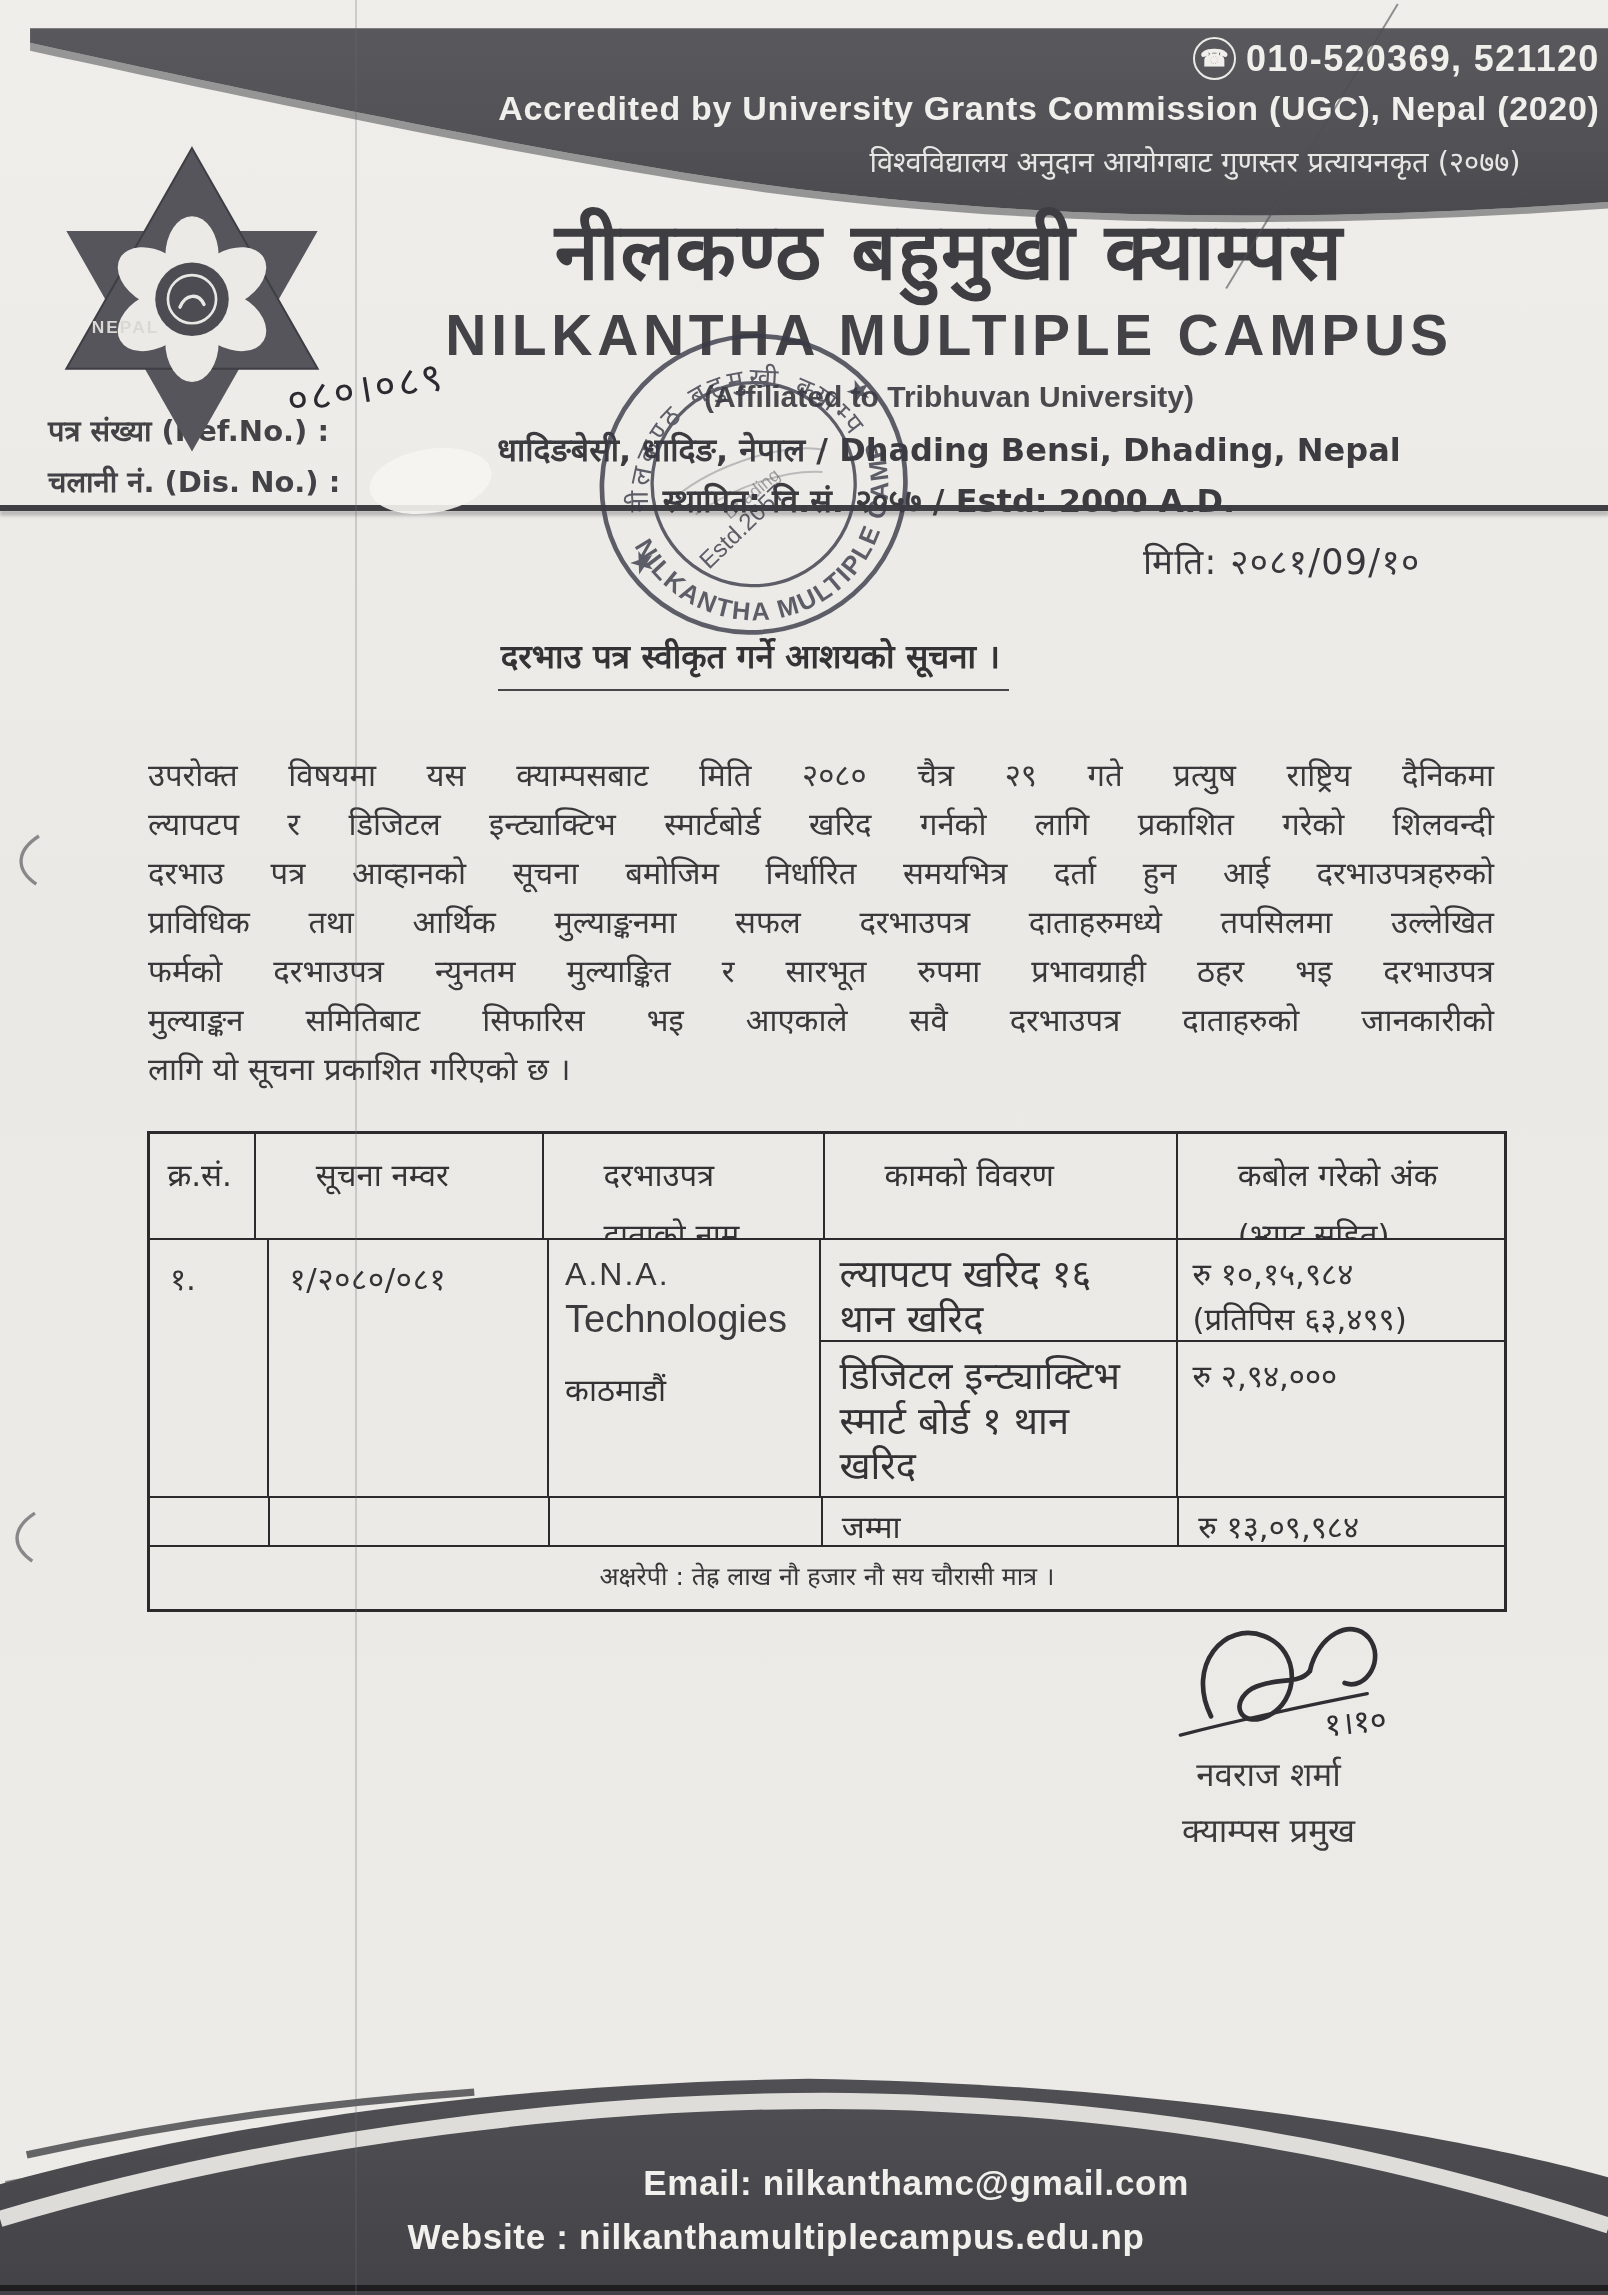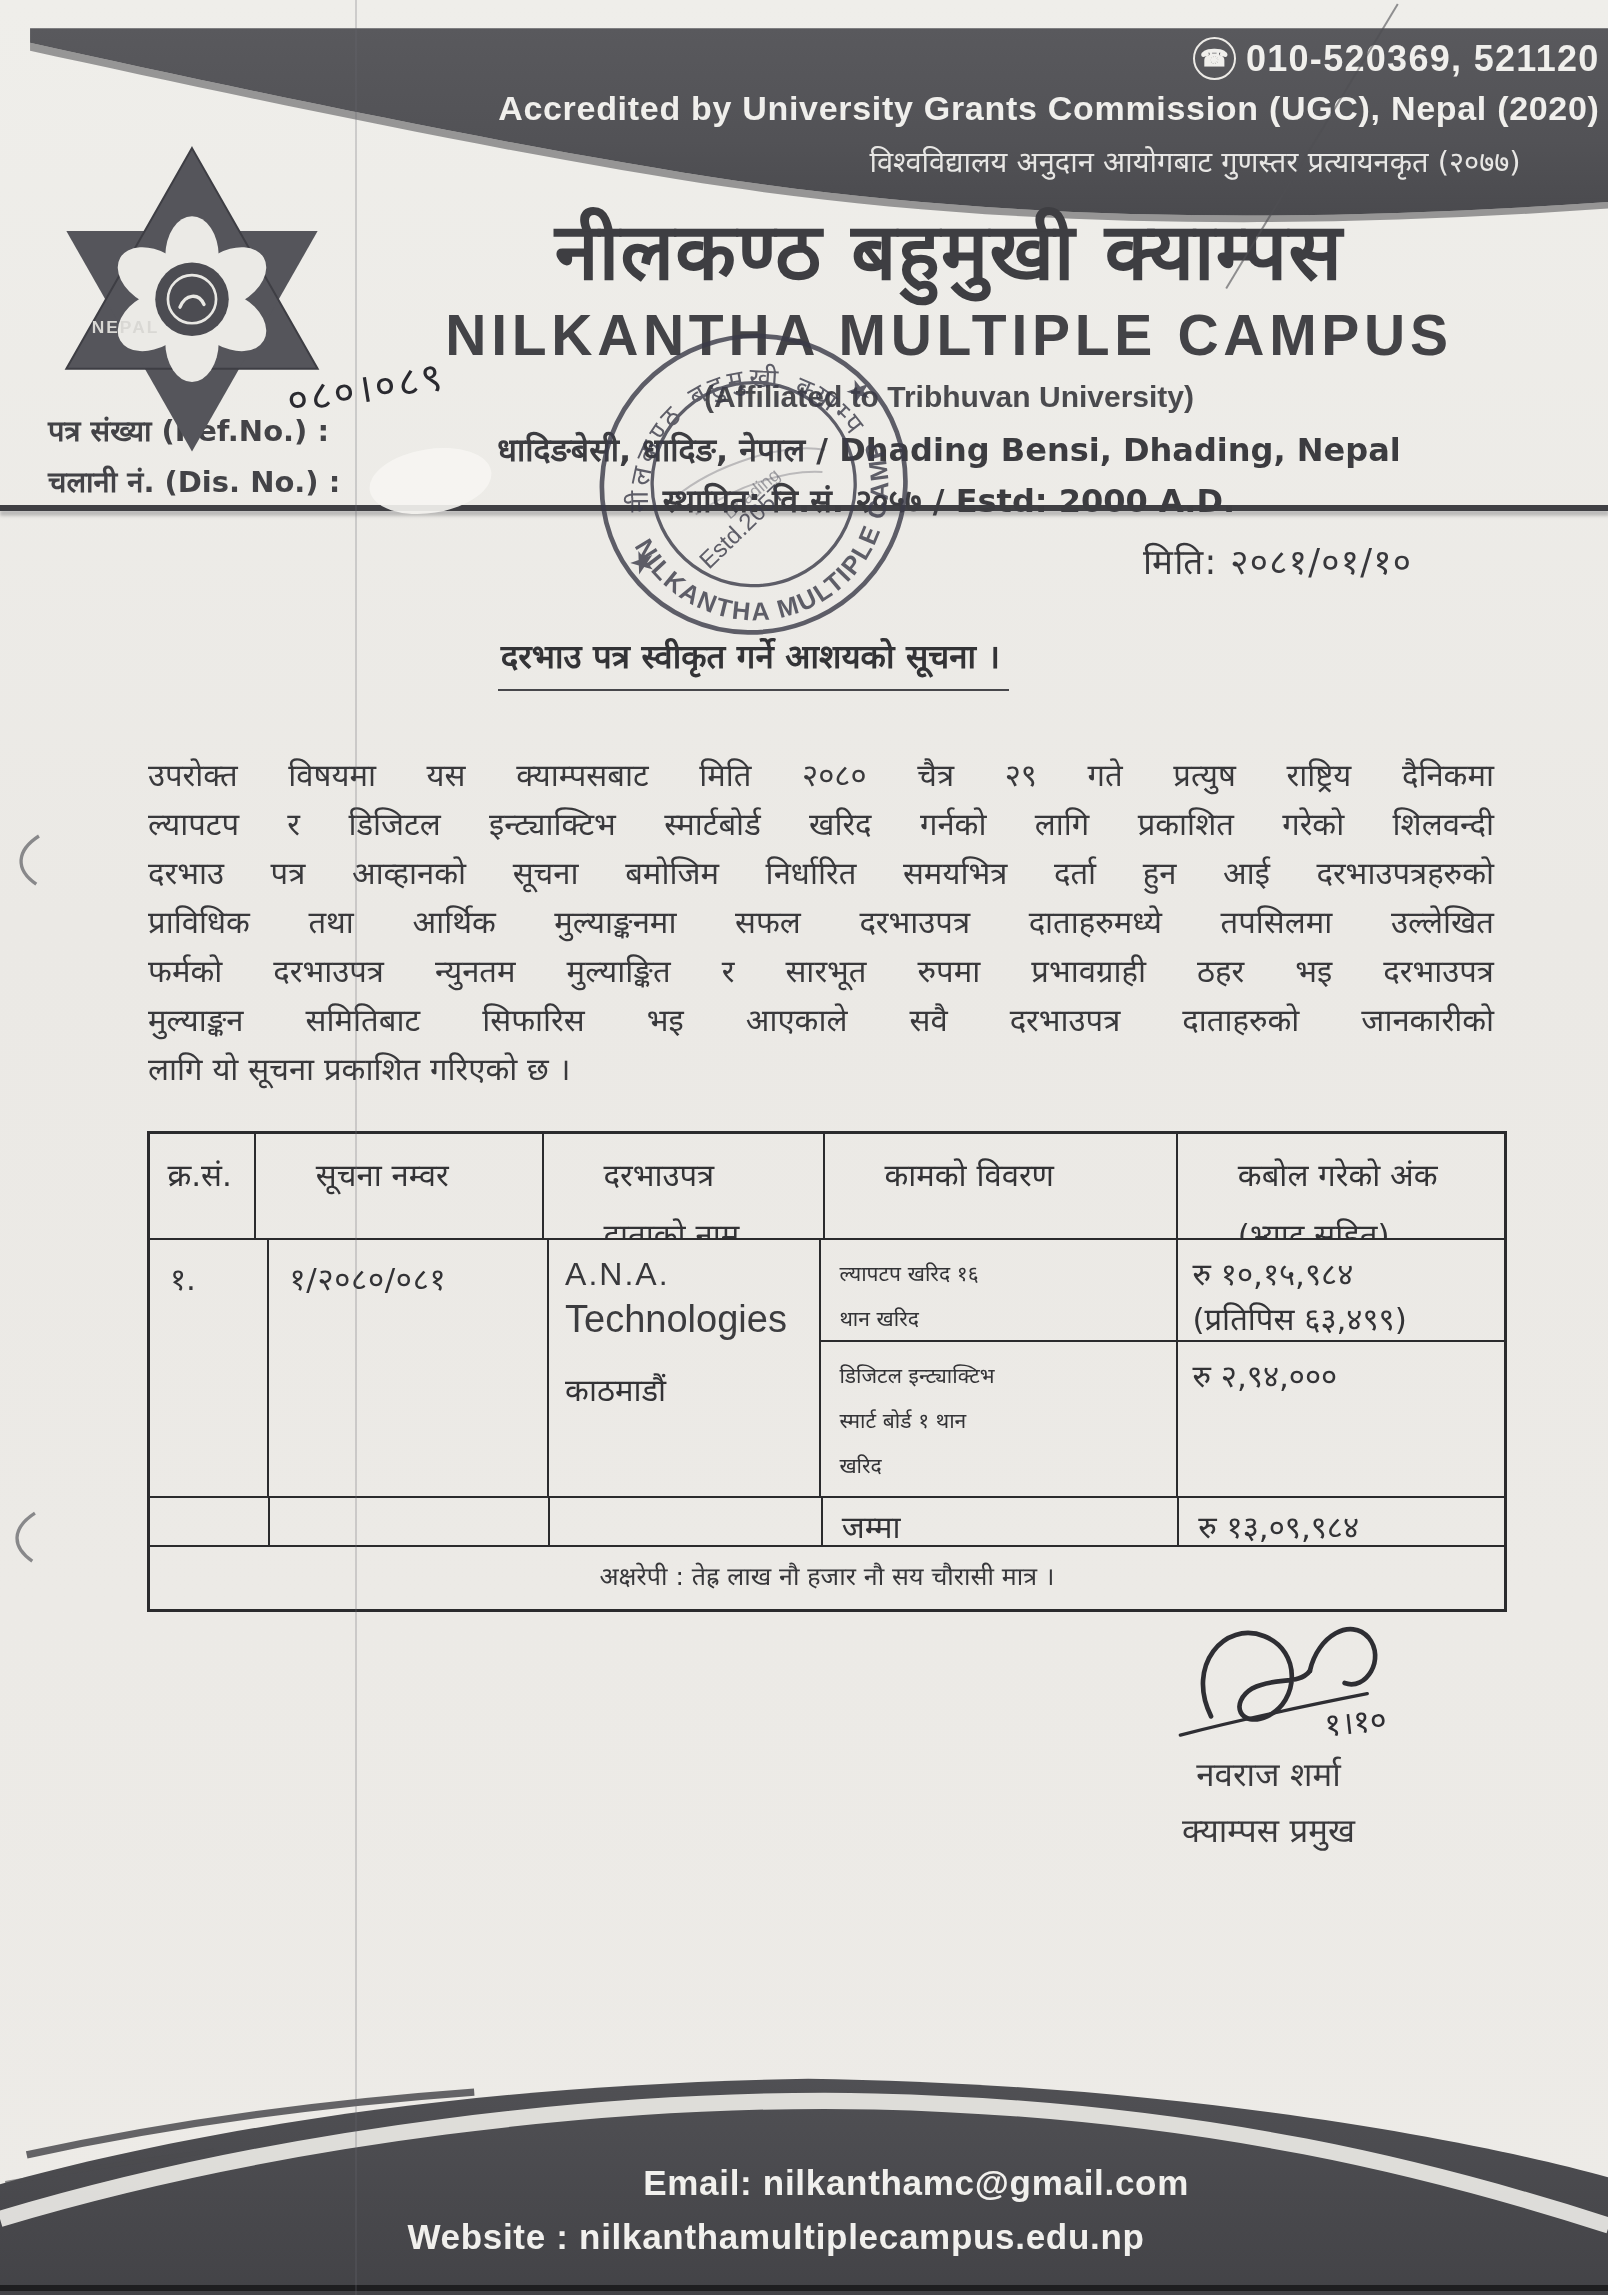--- a/index.html
+++ b/index.html
@@ -70,21 +70,21 @@
   .c-no{padding:17.4px 0 0 20px;font-size:31px;letter-spacing:0.7px;white-space:nowrap;}
   .c-bid{padding:16px 0 0 16px;}
   .b1{font:32px "Liberation Sans",sans-serif;letter-spacing:2px;color:#38383b;}
   .b2{font:38px "Liberation Sans",sans-serif;color:#3c3c3f;margin-top:5.3px;white-space:nowrap;}
   .b3{font-size:31px;margin-top:27px;}
   .c45{width:687px;display:flex;flex-direction:column;border-right:none;}
   .subrow{display:flex;box-sizing:border-box;}
   .subA{height:102px;border-bottom:2px solid #2b2b2d;}
   .subB{flex:1;}
   .c-work{width:357px;border-right:2px solid #2b2b2d;box-sizing:border-box;
-    padding:12px 0 0 18.7px;font-size:21px;line-height:45px;}
+    padding:12px 0 0 18.7px;font-size:38px;line-height:45px;}
   .c-amt{width:325px;box-sizing:border-box;padding:12px 0 0 14.7px;font-size:31px;line-height:45px;white-space:nowrap;}
   .t-total{height:49px;border-top:2.7px solid #2b2b2d;}
   .t-total .cell{padding:6.7px 0 0 18.7px;font-size:31px;white-space:nowrap;}
   .t-words{height:64px;border-top:2px solid #2b2b2d;text-align:center;
     padding-top:10.7px;font-size:25px;box-sizing:border-box;color:#37373a;}
 
   
   .sig-svg{left:1163px;top:1608px;}
   .sig-name{left:1135px;top:1751px;width:267px;text-align:center;font-size:33px;color:#3a3a3d;}
   .sig-title{left:1127px;top:1807px;width:283px;text-align:center;font-size:33px;color:#3a3a3d;}
@@ -175,21 +175,21 @@
         <textPath href="#st-bot" startOffset="4%">NILKANTHA MULTIPLE CAMPUS</textPath>
       </text>
       <text x="40" y="330" font-size="46">★</text>
       <text x="432" y="200" font-size="46">★</text>
       <text x="150" y="360" font-size="36" font-family="Liberation Sans, sans-serif" transform="rotate(-24 150 360)">Estd.2057</text>
       <text x="205" y="300" font-size="27" font-family="Liberation Sans, sans-serif" opacity="0.55" transform="rotate(-20 205 300)">Dhading</text>
       <path d="M140,240 C210,215 320,218 375,250 M160,275 C230,255 310,258 360,280" fill="none" stroke="#3a3a48" stroke-width="3" opacity="0.35"></path>
     </g>
   </svg>
 
-  <div class="abs date-line">मिति: २०८१/०१/१०</div>
+  <div class="abs date-line">मिति: २०८१/09/१०</div>
 
   <div class="abs subject">दरभाउ पत्र स्वीकृत गर्ने आशयको सूचना ।</div>
 
   <div class="abs para">
     <div class="bl">उपरोक्त विषयमा यस क्याम्पसबाट मिति २०८० चैत्र २९ गते प्रत्युष राष्ट्रिय दैनिकमा</div>
     <div class="bl">ल्यापटप र डिजिटल इन्ट्याक्टिभ स्मार्टबोर्ड खरिद गर्नको लागि प्रकाशित गरेको शिलवन्दी</div>
     <div class="bl">दरभाउ पत्र आव्हानको सूचना बमोजिम निर्धारित समयभित्र दर्ता हुन आई दरभाउपत्रहरुको</div>
     <div class="bl">प्राविधिक तथा आर्थिक मुल्याङ्कनमा सफल दरभाउपत्र दाताहरुमध्ये तपसिलमा उल्लेखित</div>
     <div class="bl">फर्मको दरभाउपत्र न्युनतम मुल्याङ्कित र सारभूत रुपमा प्रभावग्राही ठहर भइ दरभाउपत्र</div>
     <div class="bl">मुल्याङ्कन समितिबाट सिफारिस भइ आएकाले सवै दरभाउपत्र दाताहरुको जानकारीको</div>

